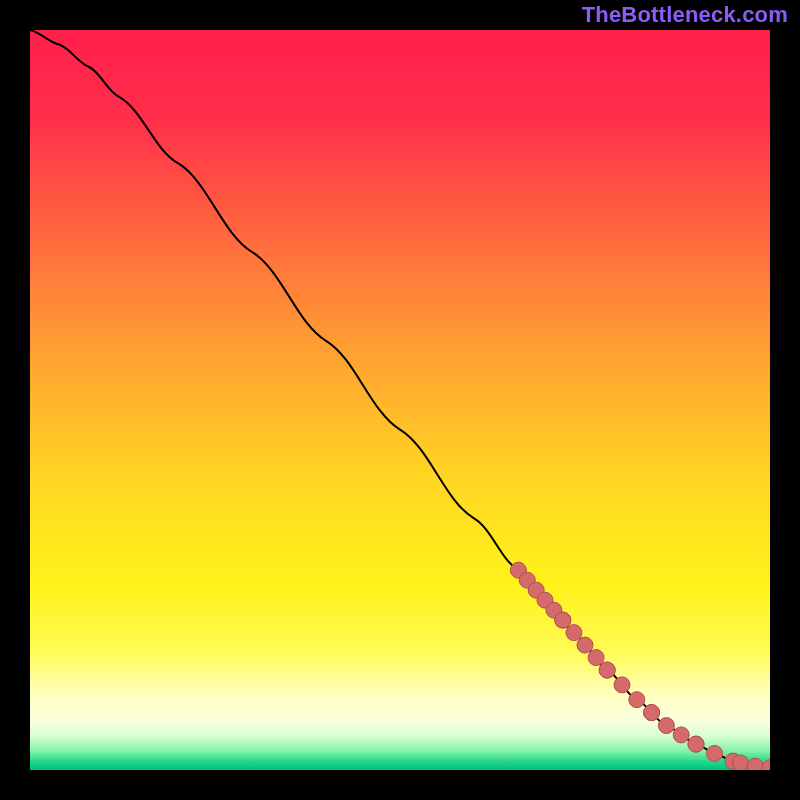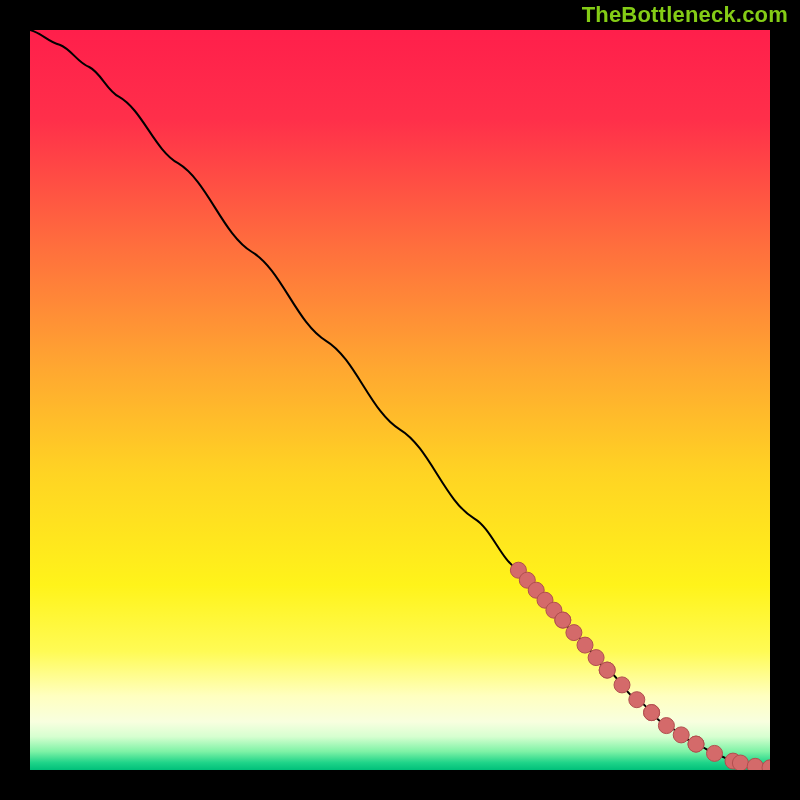--- a/index.html
+++ b/index.html
@@ -16,21 +16,21 @@
     width: 800px;
     height: 800px;
     background: #000;
   }
   .watermark {
     position: absolute;
     top: 2px;
     right: 12px;
     font-size: 22px;
     font-weight: 600;
-    color: #84cc16;
+    color: #8b5cf6;
     letter-spacing: 0.2px;
     user-select: none;
   }
   .plot {
     position: absolute;
     left: 30px;
     top: 30px;
     width: 740px;
     height: 740px;
   }

